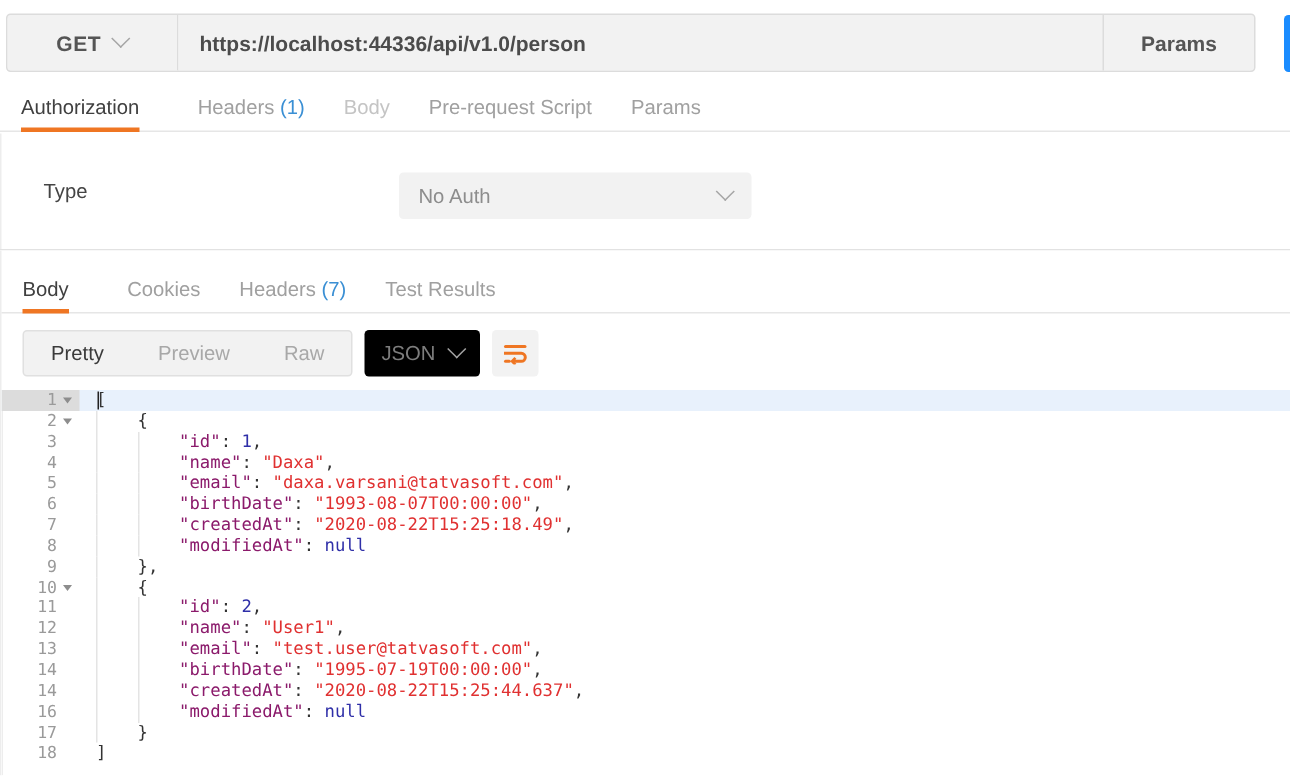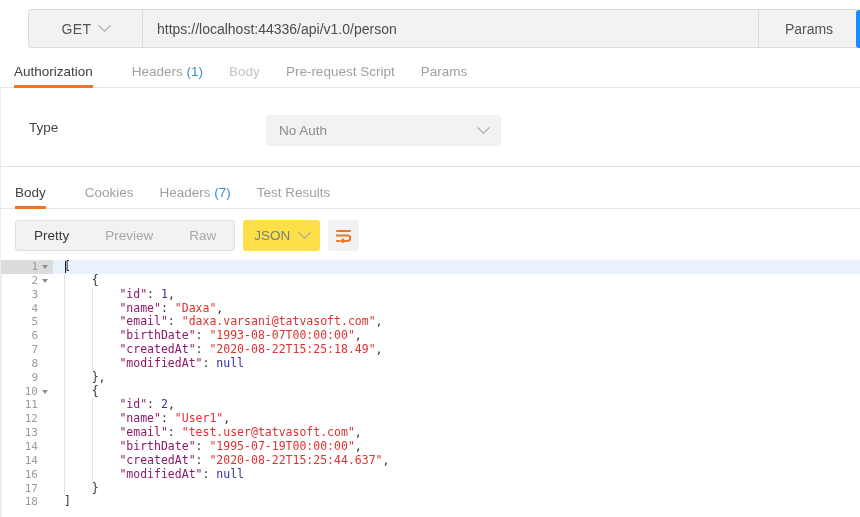--- a/index.html
+++ b/index.html
@@ -8,22 +8,22 @@
     background: #ffffff;
     font-family: "Liberation Sans", sans-serif;
     overflow: hidden;
   }
   body { position: relative; }
 
   
   #url-bar {
     position: absolute; left: 0; top: 0; width: 860px; height: 56px;
     background: #ffffff;
-    padding: 9px 0 0 28px;
-    display: flex; align-items: flex-start;
+    padding: 9px 0 0 4px;
+    display: flex; align-items: flex-start; font-weight: bold;
   }
   #url-group {
     display: flex; align-items: stretch;
     height: 39px;
     width: 833px;
     border: 1px solid #dcdcdc;
     border-radius: 3px;
     background: #f2f2f2;
   }
   #method-select {
@@ -151,21 +151,21 @@
   }
   .format-btn {
     font-size: 13.5px; color: #a8a8a8;
     padding: 0 18px; height: 100%;
     display: flex; align-items: center;
     cursor: pointer;
   }
   .format-btn.active { color: #3a3a3a; }
   #lang-select {
     height: 31px; min-width: 73px;
-    background: #fde047;
+    background: #000000;
     border-radius: 3px;
     display: flex; align-items: center; justify-content: center;
     gap: 10px;
     padding: 0 11px;
     cursor: pointer;
   }
   #lang-label { font-size: 13.5px; color: #7d7d7d; }
   #wrap-button {
     width: 31px; height: 31px;
     background: #f2f2f2;

